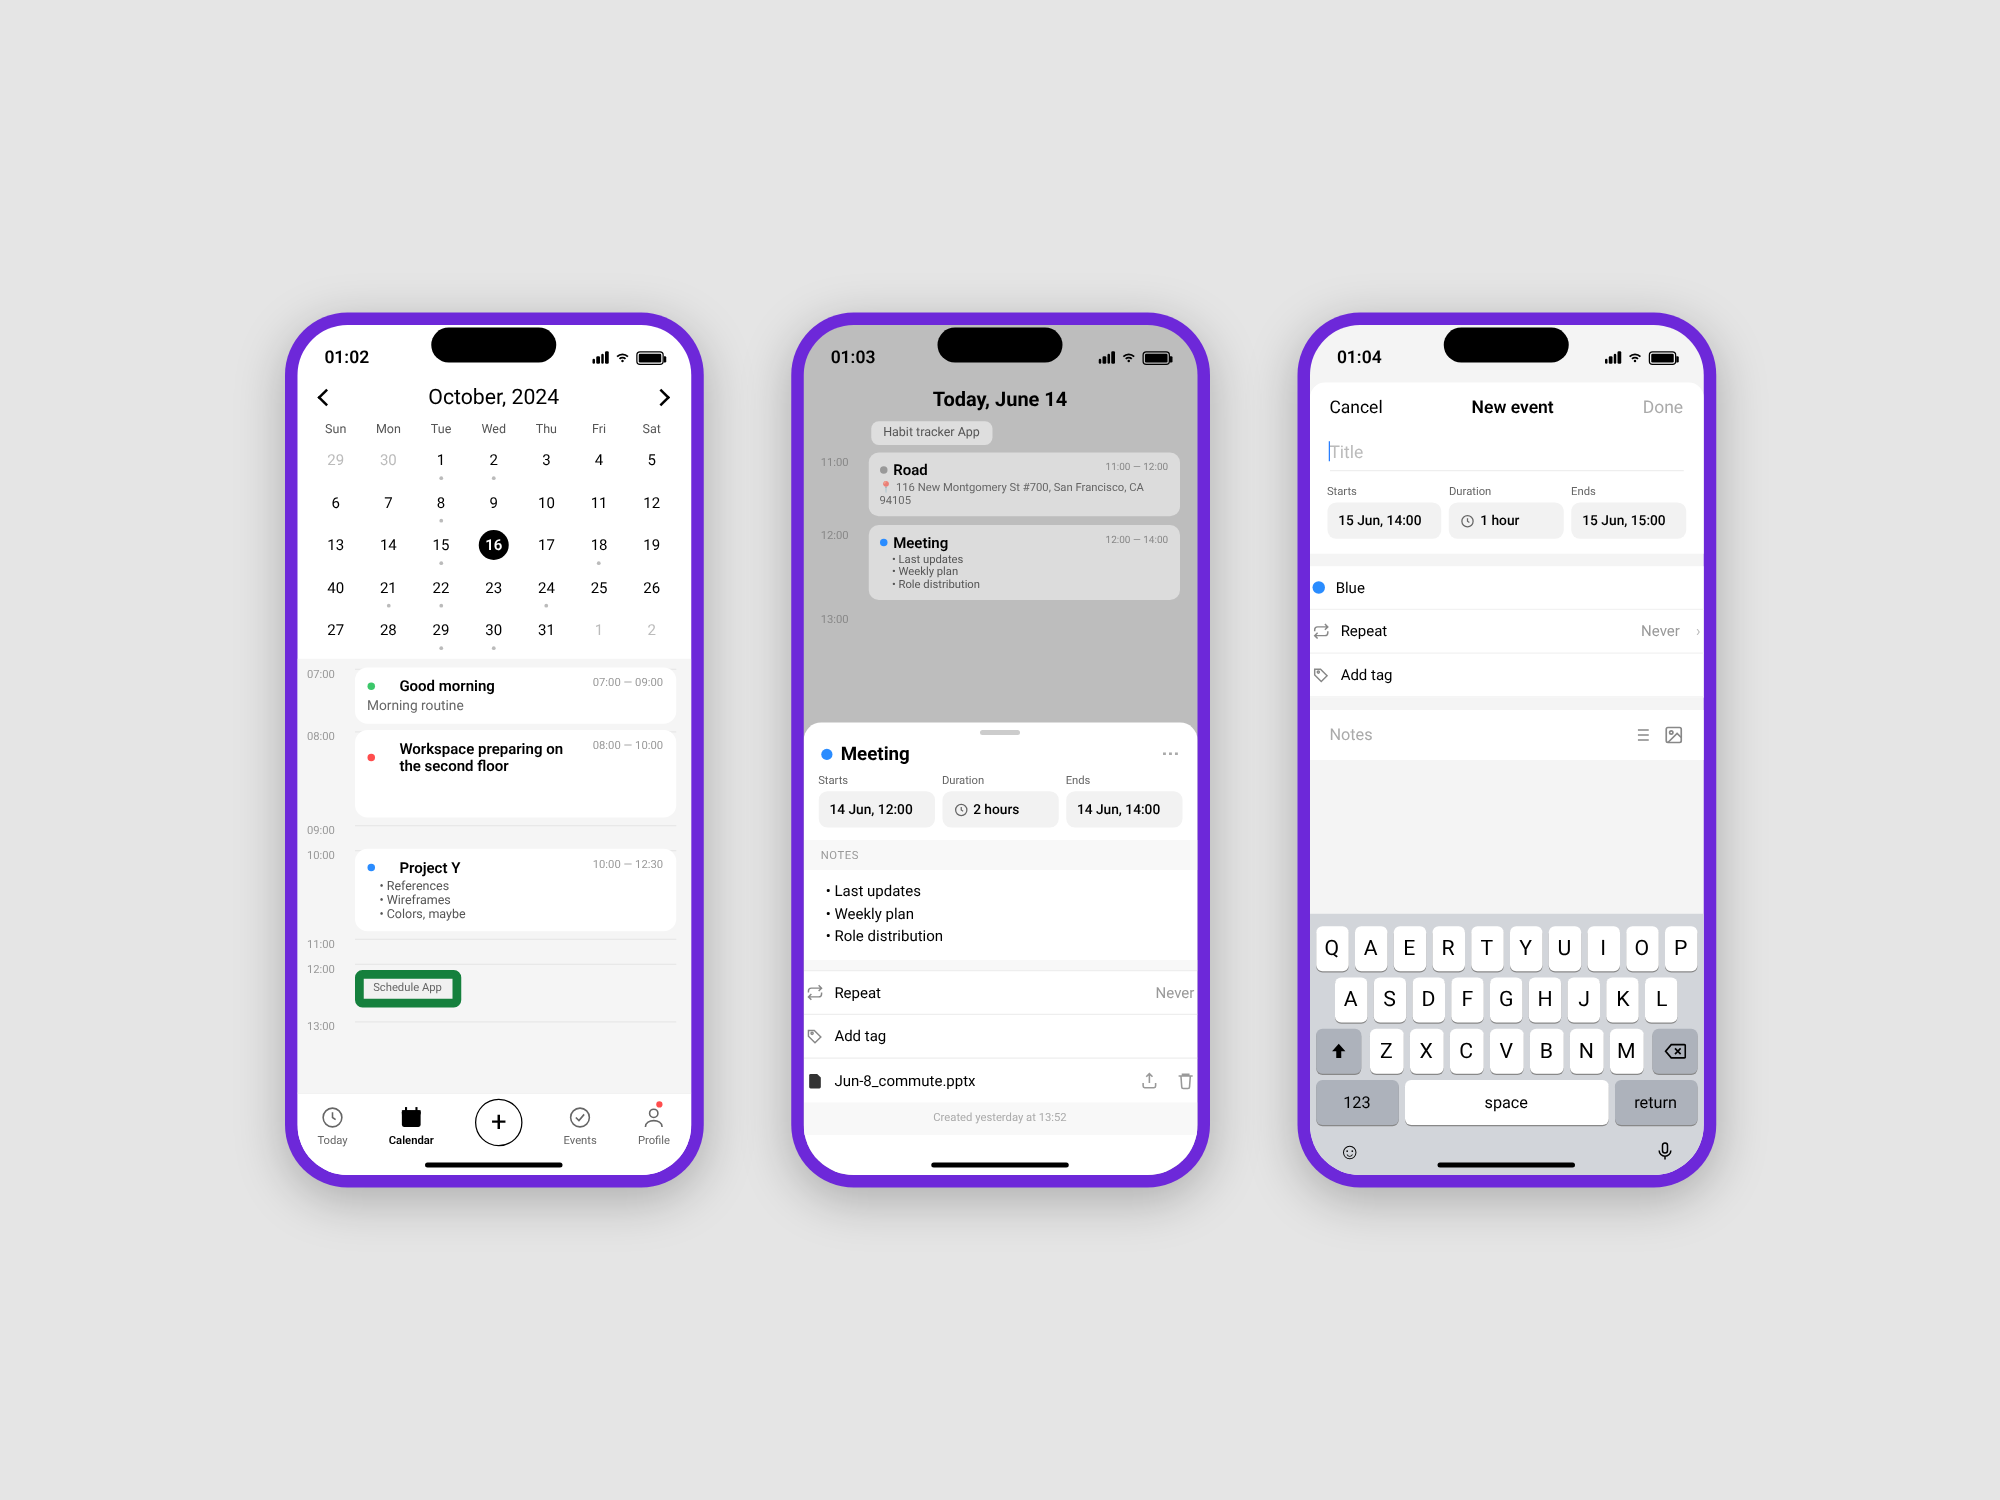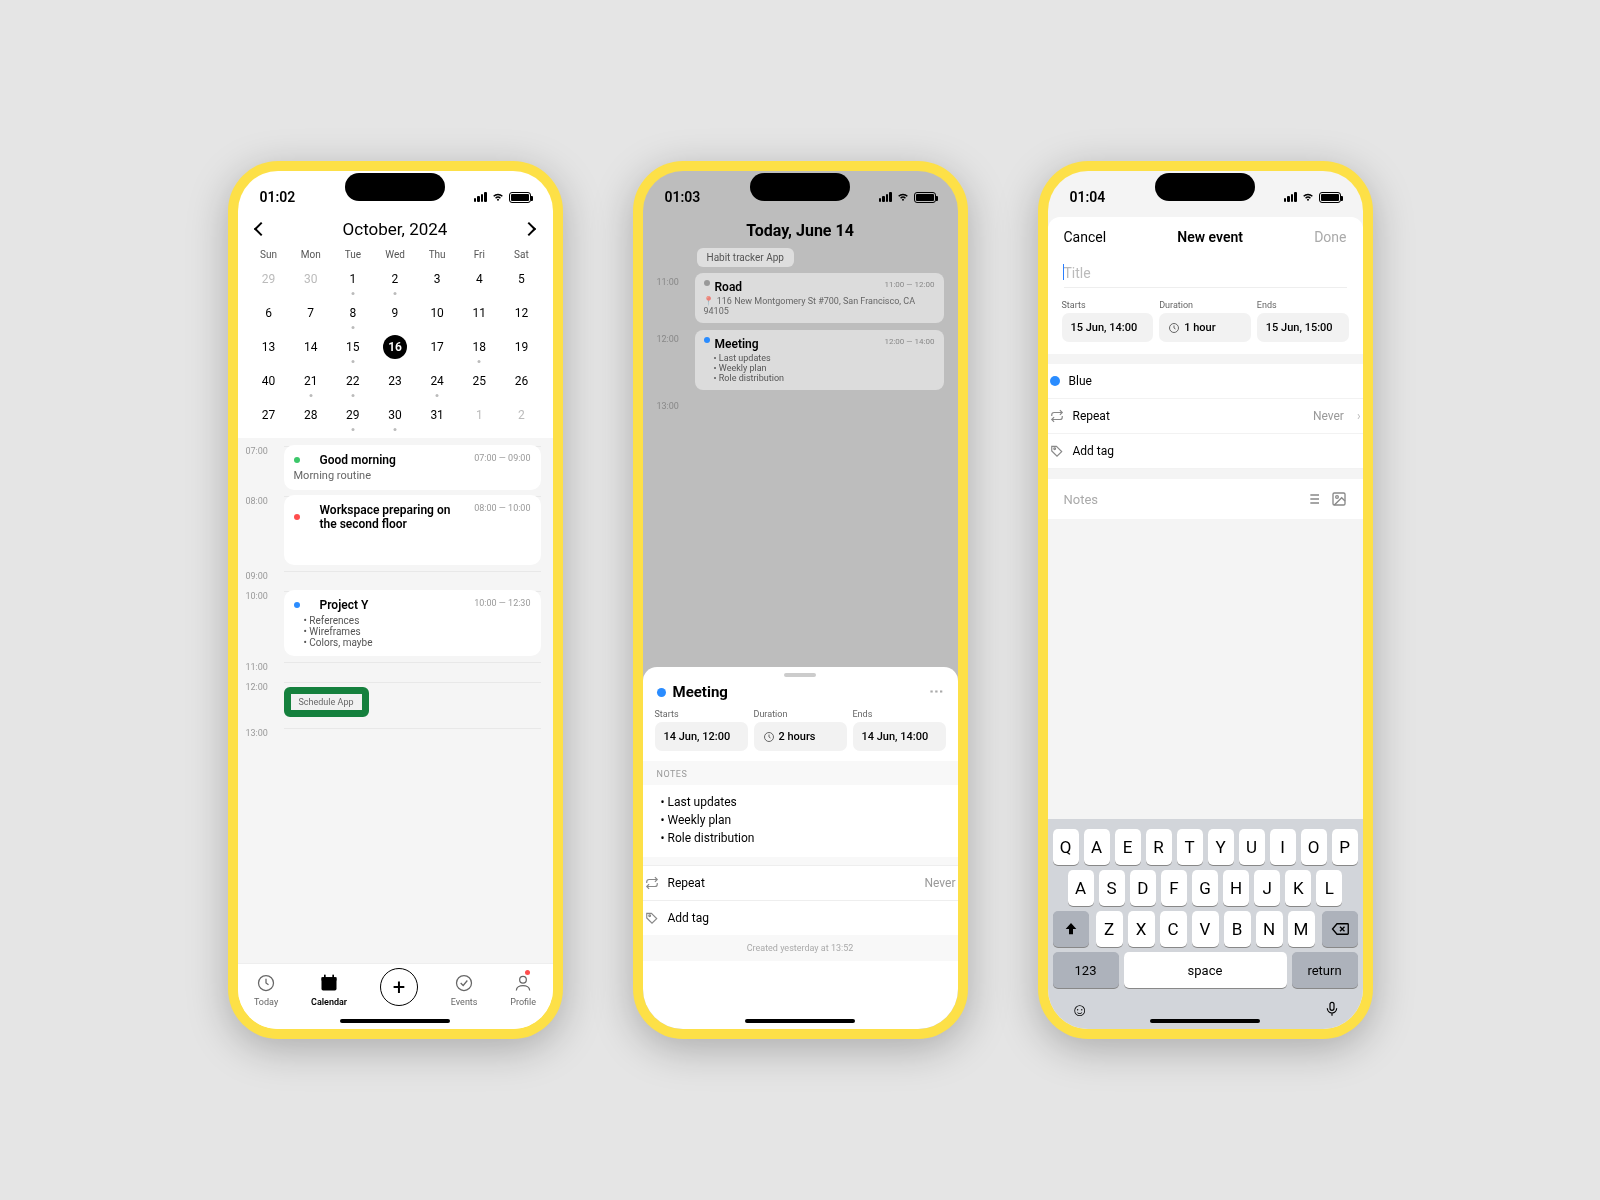--- a/index.html
+++ b/index.html
@@ -1,17 +1,17 @@
 <!DOCTYPE html>
 <html><head>
 <meta charset="utf-8">
 <style>
 *{box-sizing:border-box;margin:0;padding:0;font-family:-apple-system,BlinkMacSystemFont,"Segoe UI",Roboto,sans-serif;-webkit-font-smoothing:antialiased}
 body{background:#e5e5e5;width:1600px;height:1200px;display:flex;align-items:center;justify-content:center;gap:70px}
-.phone{width:335px;height:878px;background:#fde047;border-radius:50px;padding:10px;position:relative;box-shadow:0 10px 40px rgba(0,0,0,.25)}
+.phone{width:335px;height:700px;background:#6d28d9;border-radius:50px;padding:10px;position:relative;box-shadow:0 10px 40px rgba(0,0,0,.25)}
 .screen{width:100%;height:100%;background:#fff;border-radius:40px;overflow:hidden;position:relative;display:flex;flex-direction:column}
 .notch{position:absolute;top:12px;left:50%;transform:translateX(-50%);width:100px;height:28px;background:#000;border-radius:20px;z-index:100}
 .statusbar{height:44px;display:flex;justify-content:space-between;align-items:center;padding:8px 22px 0;font-size:14px;font-weight:600}
 .status-icons{display:flex;gap:4px;align-items:center}
 .signal{display:flex;gap:1px;align-items:flex-end}
 .signal span{width:2.5px;background:#000;border-radius:1px}
 .signal span:nth-child(1){height:4px}.signal span:nth-child(2){height:6px}.signal span:nth-child(3){height:8px}.signal span:nth-child(4){height:10px}
 .wifi{width:14px;height:10px}
 .battery{width:22px;height:11px;border:1.5px solid #000;border-radius:3px;position:relative}
 .battery::after{content:"";position:absolute;right:-3px;top:3px;width:2px;height:5px;background:#000;border-radius:0 1px 1px 0}
@@ -46,21 +46,21 @@
 .tab{display:flex;flex-direction:column;align-items:center;gap:3px;font-size:9px;color:#666}
 .tab.active{color:#000;font-weight:600}
 .tabicon{width:22px;height:22px;display:flex;align-items:center;justify-content:center}
 .add-btn{width:38px;height:38px;border:1.5px solid #000;border-radius:50%;display:flex;align-items:center;justify-content:center;font-size:22px;margin-top:-4px}
 .s2-content{padding:4px 14px;font-size:11px;color:#333}
 .s2-title{text-align:center;font-weight:700;font-size:16px;margin:2px 0 8px;color:#000}
 .s2-chip{display:inline-block;padding:4px 10px;background:#dedede;border-radius:6px;font-size:10px;color:#555;margin-left:40px;margin-bottom:6px}
 .s2row{display:flex;gap:8px}
 .s2row .tl{width:30px;font-size:9px;color:#888;padding-top:4px}
 .s2row .ev{flex:1;background:#dcdcdc;border-radius:8px;padding:7px 9px;margin-bottom:7px}
-.s2row .evt{font-weight:600;font-size:12px;display:flex;gap:5px;color:#000}
+.s2row .evt{font-weight:600;font-size:12px;display:flex;align-items:center;gap:5px;color:#000}
 .s2row .evd{font-size:9px;color:#666;margin-top:2px}
 .s2row .evtime{float:right;font-size:8px;color:#888}
 .s2row .pin::before{content:"📍";font-size:9px;margin-right:2px;opacity:.6}
 .s2 .elist2{margin:2px 0 0 10px;font-size:9px;color:#555}
 .s2 .elist2 div::before{content:"•  "}
 .sheet{position:absolute;left:0;right:0;bottom:0;background:#fff;border-radius:14px 14px 0 0;height:362px;display:flex;flex-direction:column;overflow:hidden}
 .handle{width:32px;height:4px;background:#ccc;border-radius:3px;margin:6px auto}
 .sheet-hd{display:flex;align-items:center;gap:7px;padding:0 14px 8px;font-size:15px;font-weight:700}
 .sheet-hd .more{margin-left:auto;color:#aaa;font-size:14px;letter-spacing:1px;transform:rotate(90deg)}
 .time-row{display:flex;gap:6px;padding:0 12px 10px}
@@ -380,20 +380,40 @@
       </div>
       <div class="sheet-row">
         <span class="icon">
             <svg width="14" height="14" viewBox="0 0 24 24" fill="none" stroke="#888" stroke-width="2">
               <path d="M20 13l-8 8-9-9V4h8z"></path>
               <circle cx="8" cy="8" r="1.5"></circle>
             </svg>
           </span>
         <span>Add tag</span>
       </div>
+      <div class="sheet-row">
+        <span class="icon">
+            <svg width="14" height="14" viewBox="0 0 24 24" fill="#333">
+              <path d="M6 2h9l5 5v13a2 2 0 01-2 2H6a2 2 0 01-2-2V4a2 2 0 012-2z"></path>
+            </svg>
+          </span>
+        <span>Jun-8_commute.pptx</span>
+        <div class="actions">
+          <span>
+              <svg width="15" height="15" viewBox="0 0 24 24" fill="none" stroke="#999" stroke-width="2">
+                <path d="M12 3v12M8 7l4-4 4 4M4 15v4a2 2 0 002 2h12a2 2 0 002-2v-4"></path>
+              </svg>
+            </span>
+          <span>
+              <svg width="15" height="15" viewBox="0 0 24 24" fill="none" stroke="#999" stroke-width="2">
+                <path d="M3 6h18M8 6V4h8v2M6 6l1 14a2 2 0 002 2h6a2 2 0 002-2l1-14"></path>
+              </svg>
+            </span>
+        </div>
+      </div>
       <div class="created">Created yesterday at 13:52</div>
     </div>
     <div class="home-indicator"></div>
   </div>
 </div>
 
 <div class="phone s3">
   <div class="notch"></div>
   <div class="screen" style="background:#f4f4f4;display:flex;flex-direction:column">
     <div class="statusbar">

